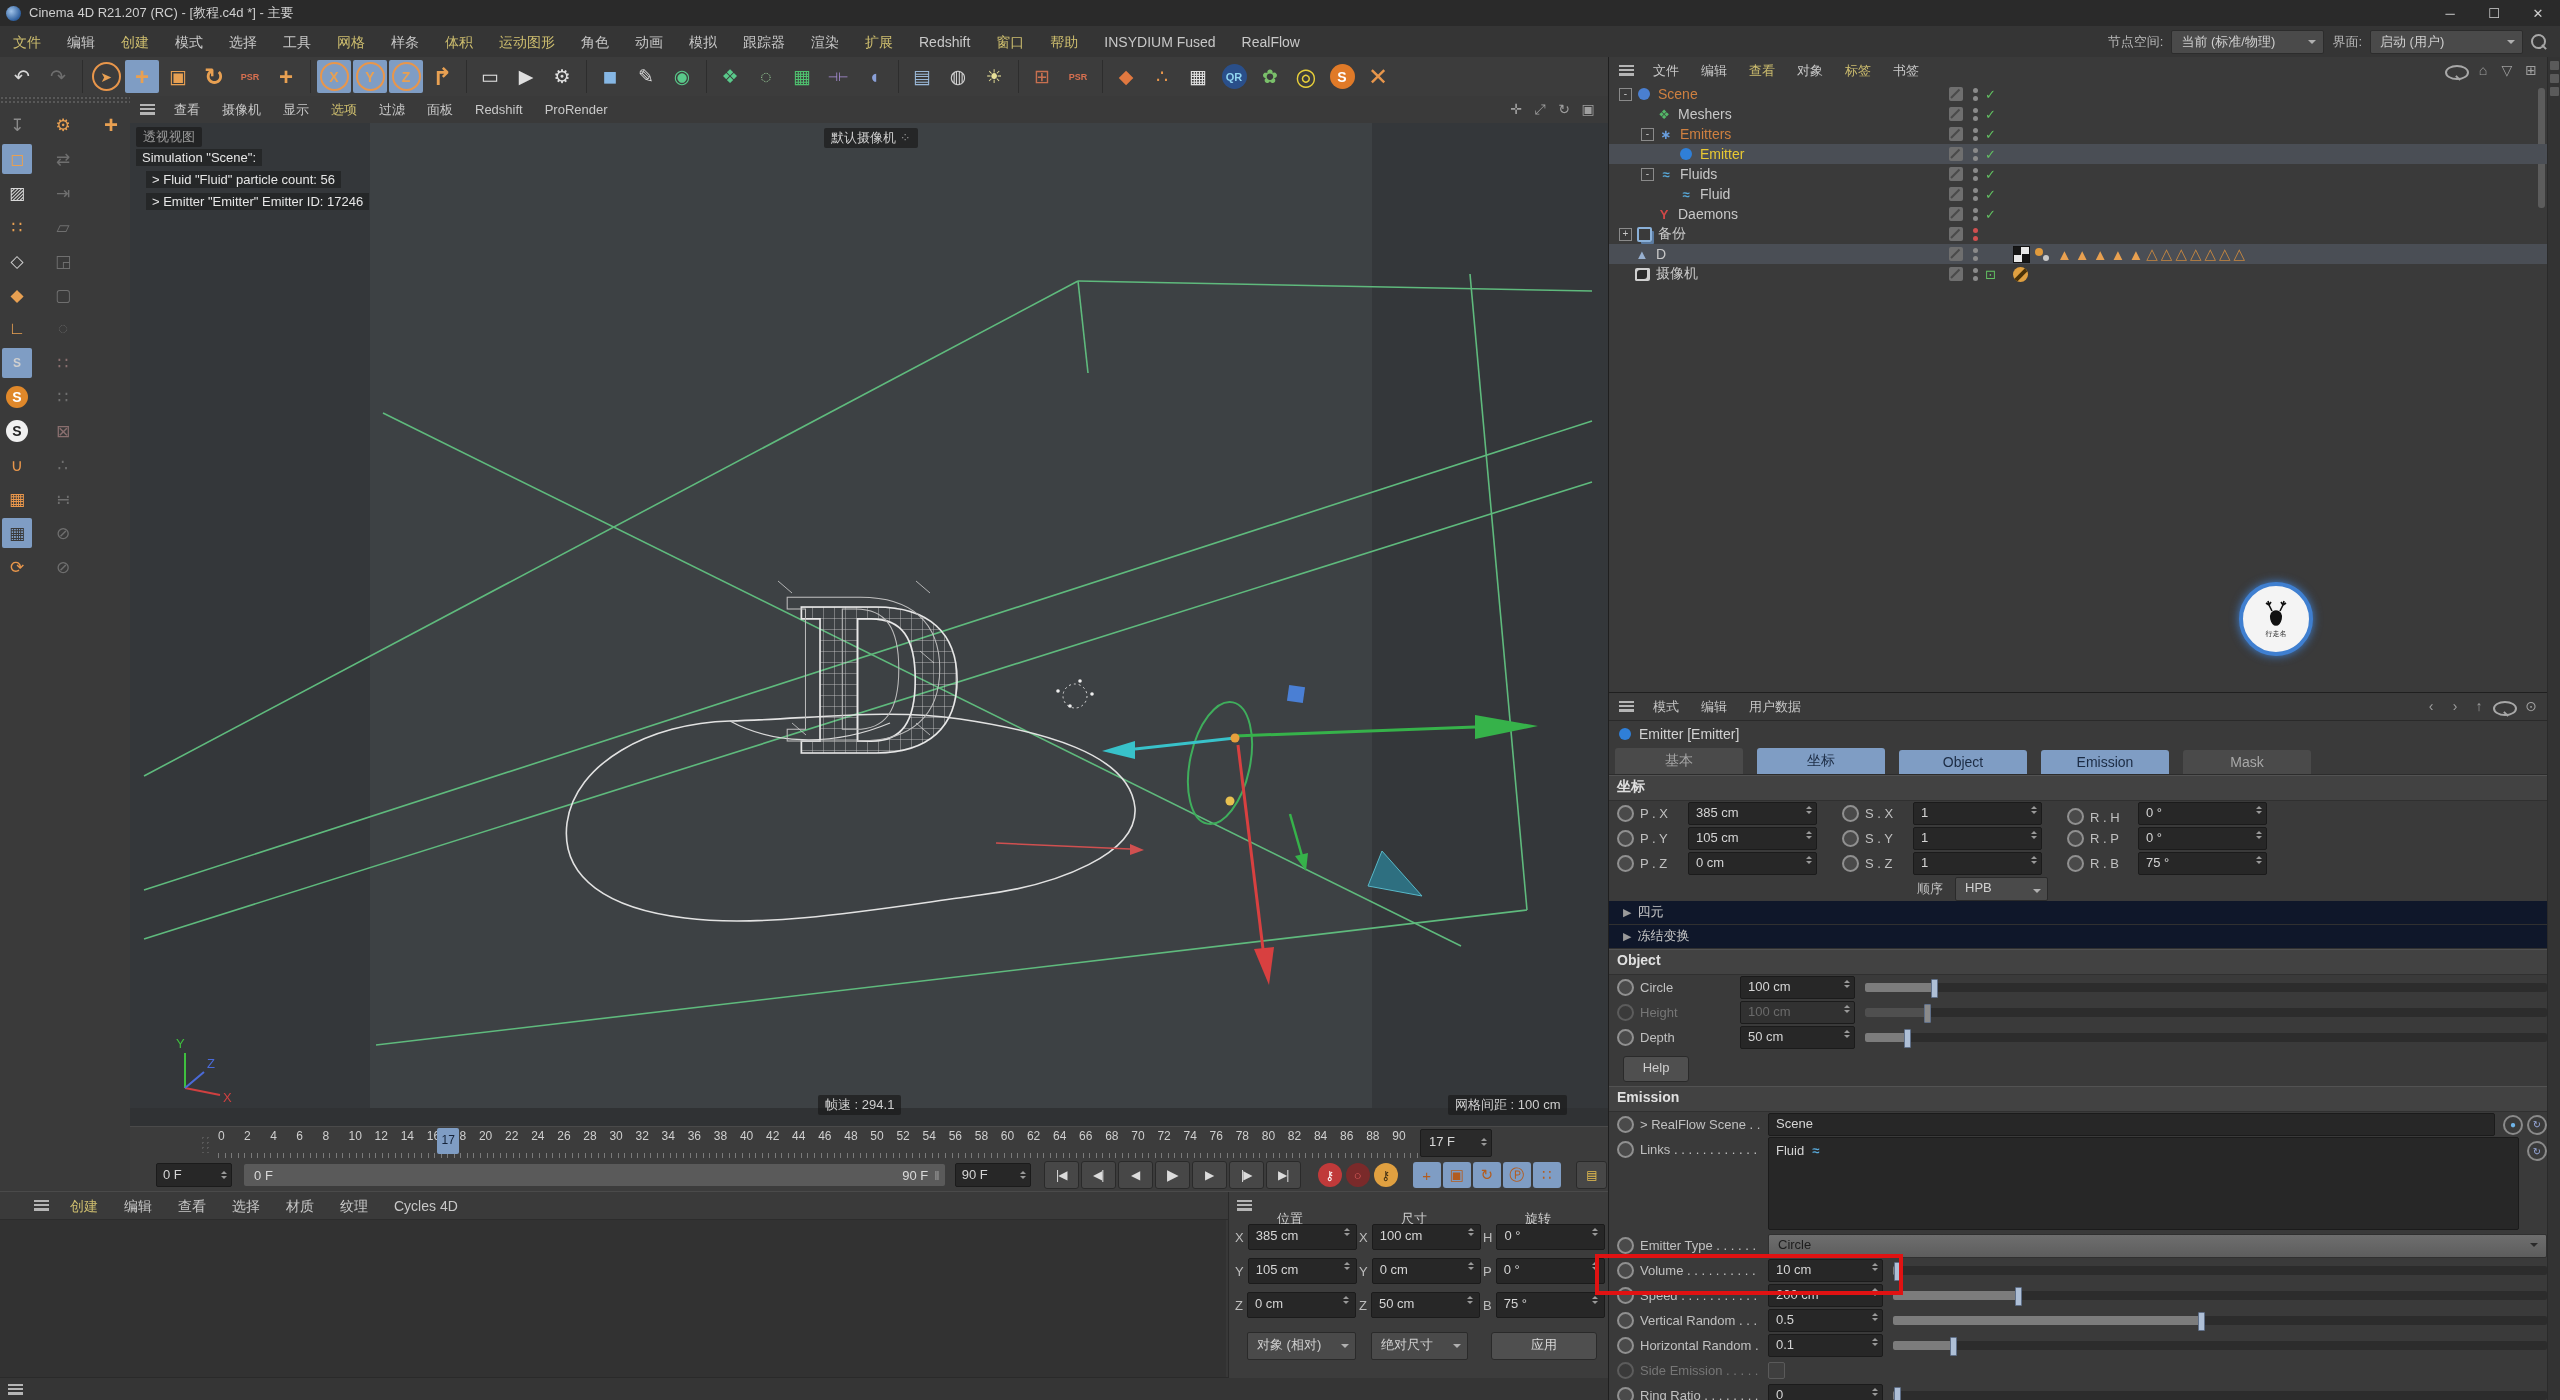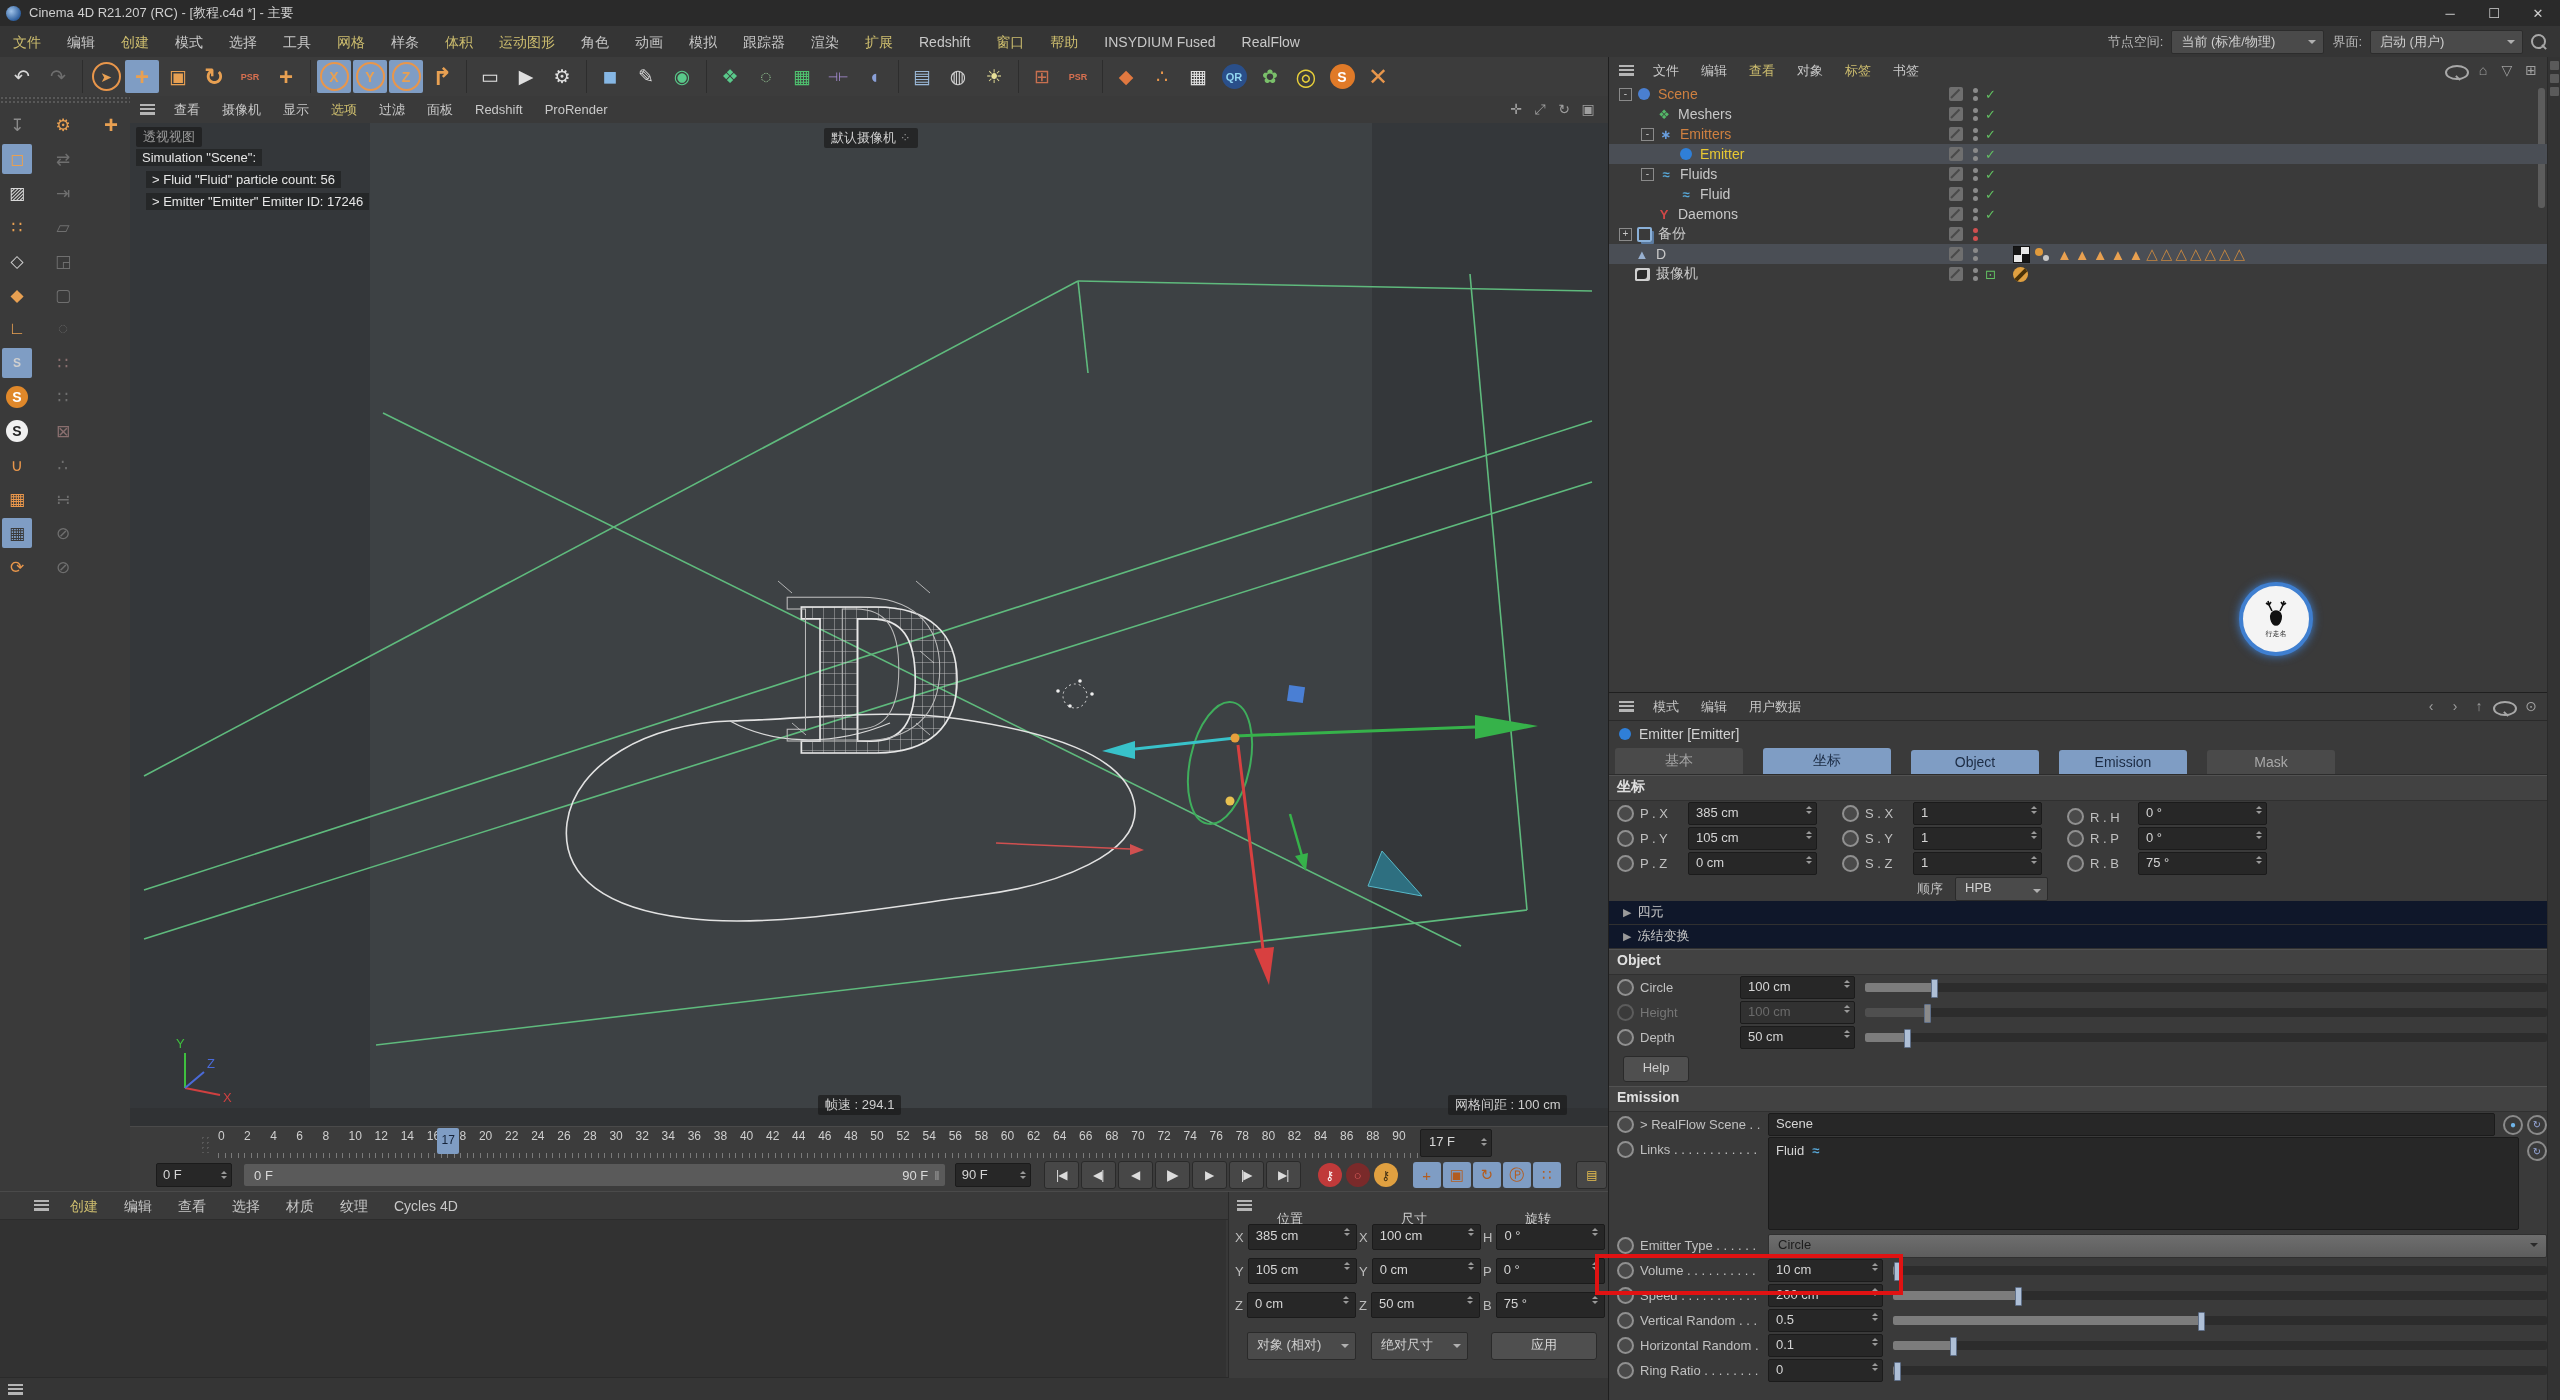--- a/index.html
+++ b/index.html
@@ -98,21 +98,21 @@
   .tri{color:#e8a050;font-size:15px;margin-right:3px;flex:none;}
   .tri.ol{color:#c88840;}
   .noentry{width:15px;height:15px;border-radius:50%;background:#e0a040;position:relative;flex:none;overflow:hidden;}
   .noentry:after{content:"";position:absolute;left:-2px;top:6px;width:20px;height:4px;background:#4a3208;transform:rotate(-45deg);}
   .cam-ico{width:15px;height:13px;background:#2a2a2a;border-radius:2px;flex:none;
      box-shadow:inset 3px 3px 0 -1px #cfcfcf, inset -4px -3px 0 -1px #cfcfcf;}
   .watermark{position:absolute;width:66px;height:66px;border-radius:50%;background:#f4f4f4;border:4px solid #3f7fd0;box-shadow:0 0 10px #3f7fd0;display:flex;flex-direction:column;align-items:center;justify-content:center;}
   
   .am{position:absolute;left:0;top:635px;width:952px;height:708px;background:#3a3a3a;border-top:1px solid #1f1f1f;}
   .am-title{height:26px;display:flex;align-items:center;padding-left:8px;font-size:14px;color:#d2d2d2;}
-  .am-tabs{height:27px;display:flex;align-items:flex-end;padding-left:6px;gap:20px;border-bottom:1px solid #2c2c2c;}
+  .am-tabs{height:27px;display:flex;align-items:flex-end;padding-left:6px;gap:14px;border-bottom:1px solid #2c2c2c;}
   .amtab{min-width:100px;text-align:center;padding:4px 14px;font-size:14px;background:#4a4a4a;color:#a8a8a8;border-radius:3px 3px 0 0;}
   .amtab.on{background:#7f9dc4;color:#1c2c44;}
   .sechdr{height:22px;background:#424242;border-top:1px solid #525252;border-bottom:1px solid #303030;font-weight:bold;color:#e0e0e0;padding:2px 0 0 8px;font-size:14px;}
   .collbar{height:21px;background:#0f172a;border-bottom:1px solid #303030;color:#c8c8c8;font-size:13px;padding:2px 0 0 14px;}
   .collbar i{font-style:normal;color:#9a9a9a;margin-right:6px;font-size:11px;}
   .arow{position:relative;height:25px;display:flex;align-items:center;padding-left:8px;font-size:13px;color:#c0c0c0;}
   .arow.dis{color:#767676;}
   .keydot{width:13px;height:13px;border:2px solid #909090;border-radius:50%;flex:none;margin-right:6px;background:#4a4a4a;}
   .arow.dis .keydot{border-color:#5c5c5c;background:transparent;}
   .alabel{width:128px;flex:none;white-space:nowrap;overflow:hidden;}
@@ -969,20 +969,25 @@
             <span class="alabel">Horizontal Random .</span>
             <span class="afld">
               <span>0.1</span>
               <span class="spin" style="margin-left: auto;"></span>
             </span>
             <span class="slider">
               <span class="fill" style="width: 9%;"></span>
               <span class="hdl" style="left: calc(9% - 2px);"></span>
             </span>
           </div>
+          <div class="arow dis">
+            <span class="keydot"></span>
+            <span class="alabel">Side Emission . . . . .</span>
+            <span style="width: 15px; height: 15px; border: 1px solid rgb(90, 90, 90); background: rgb(63, 63, 63); border-radius: 2px;"></span>
+          </div>
           <div class="arow">
             <span class="keydot"></span>
             <span class="alabel">Ring Ratio . . . . . . . .</span>
             <span class="afld">
               <span>0</span>
               <span class="spin" style="margin-left: auto;"></span>
             </span>
             <span class="slider">
               <span class="fill" style="width: 0.5%;"></span>
               <span class="hdl" style="left: calc(0.5% - 2px);"></span>

